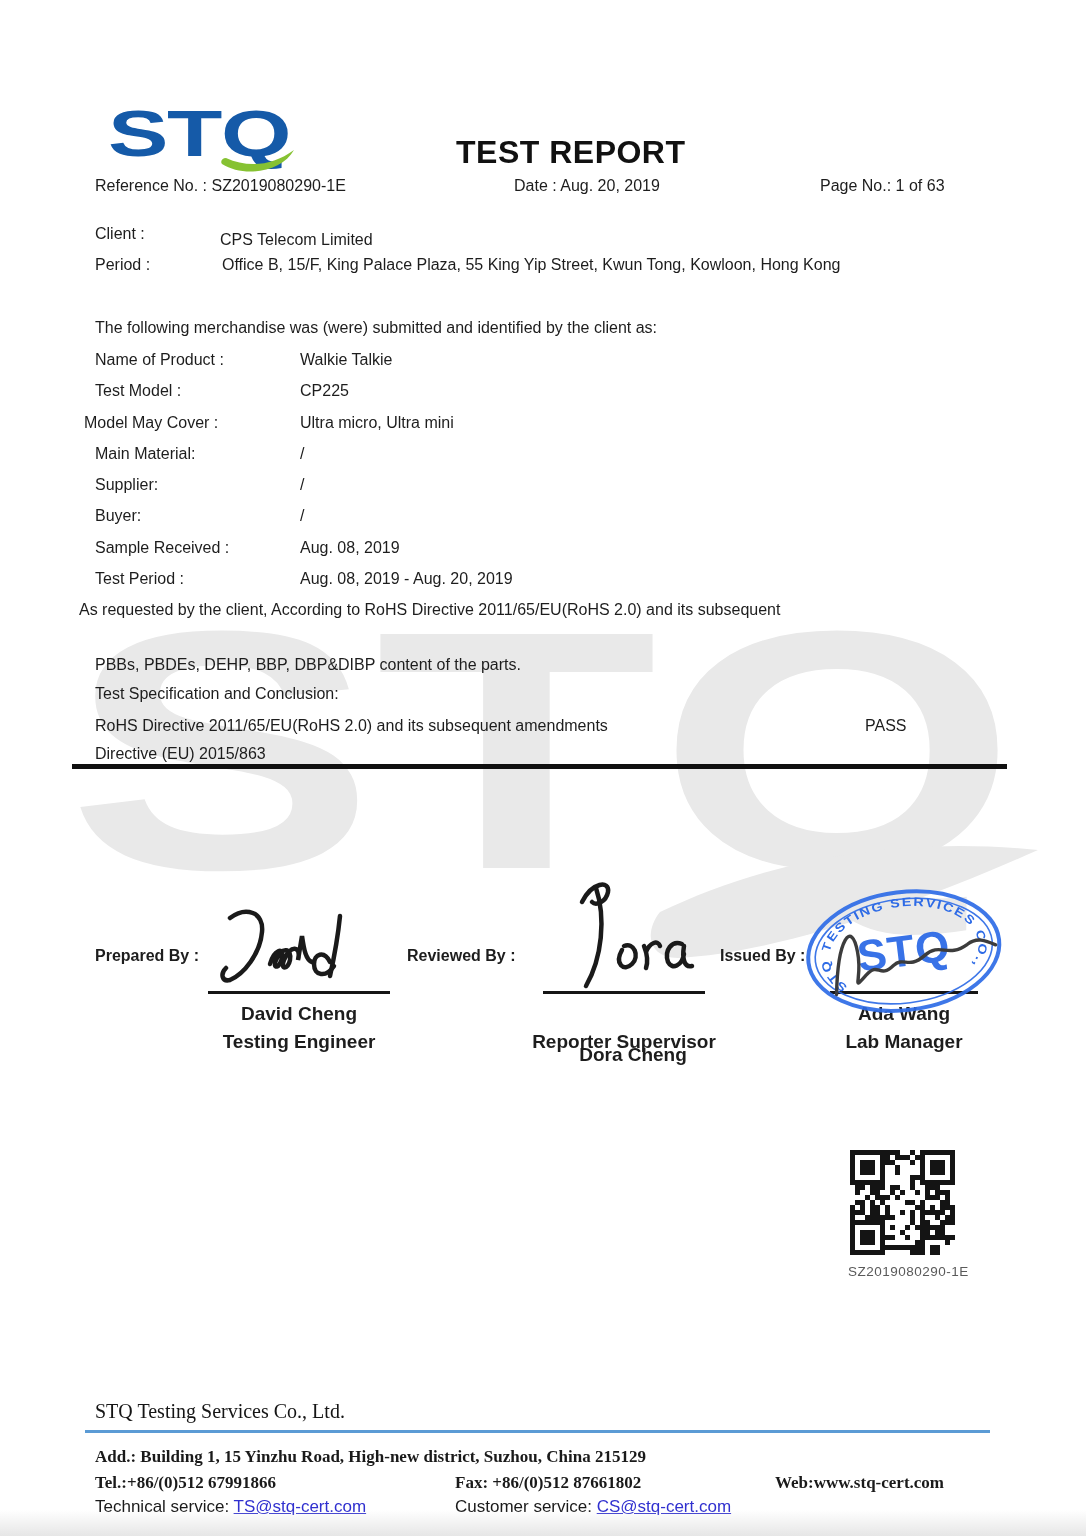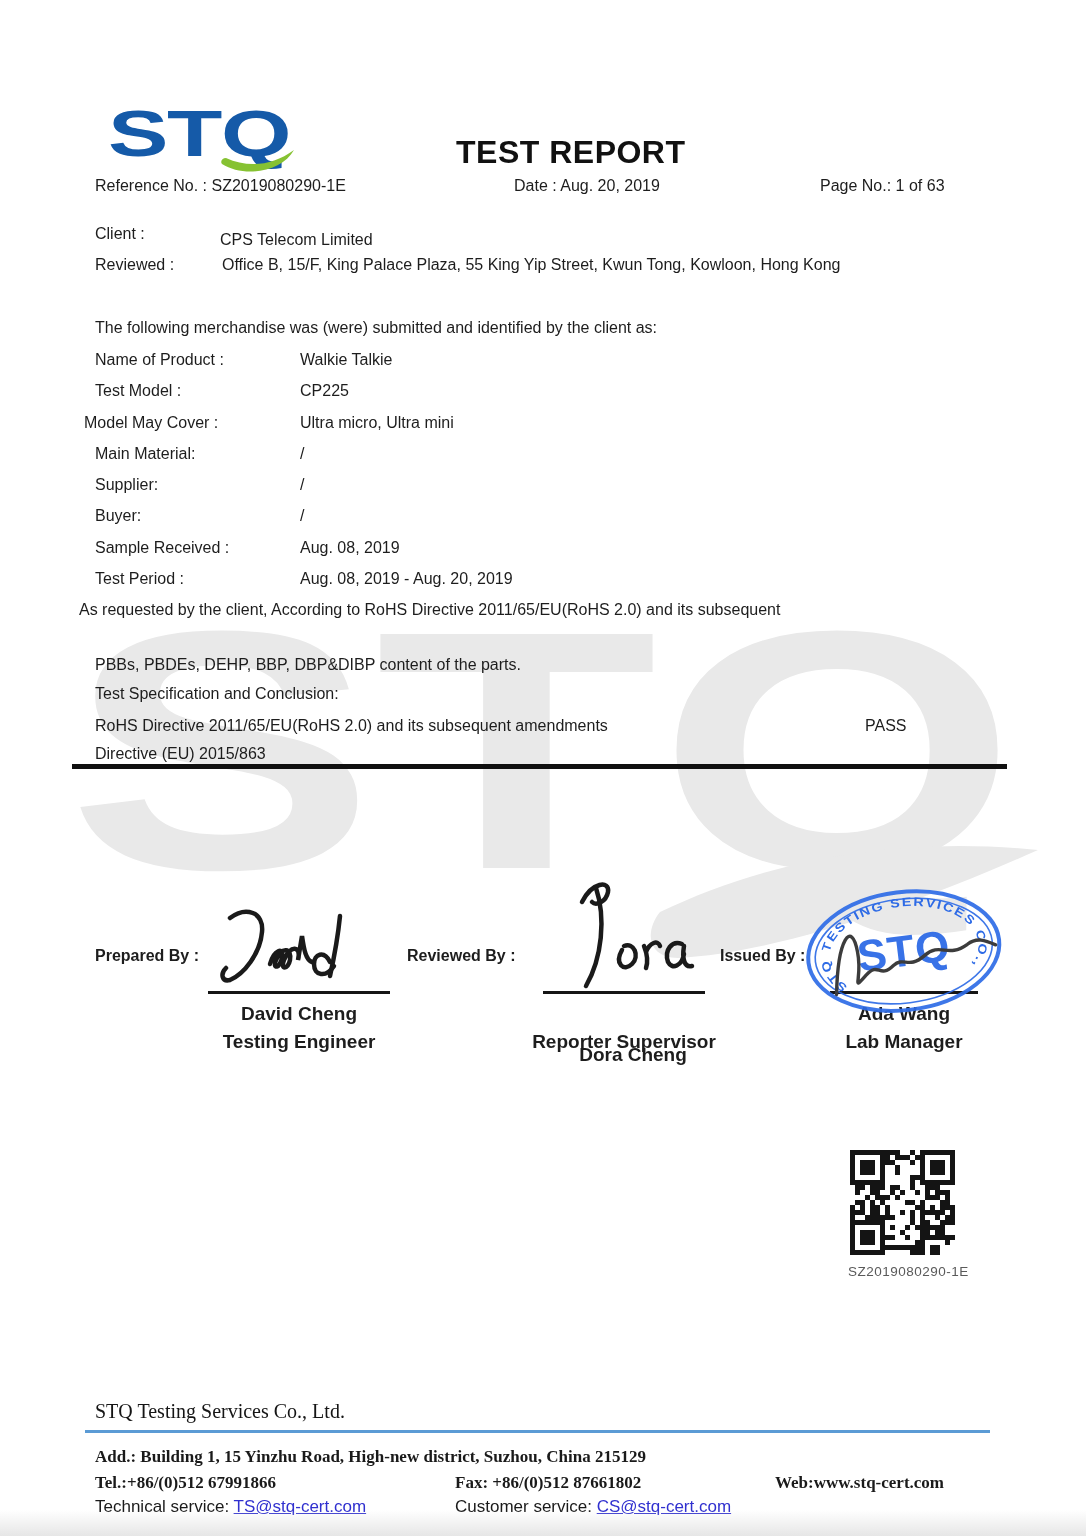--- a/index.html
+++ b/index.html
@@ -43,21 +43,21 @@
     <path fill="#86c232" d="M120,62 C142,72 166,70 188,54 C176,76 138,82 116,68 C114,66 116,62 120,62 Z"></path>
   </svg>
 
   <div class="abs title" style="left:456px;top:134px;">TEST REPORT</div>
   <div class="abs fs" style="left:95px;top:174px;">Reference No. : SZ2019080290-1E</div>
   <div class="abs fs" style="left:514px;top:174px;">Date : Aug. 20, 2019</div>
   <div class="abs fs" style="left:820px;top:174px;">Page No.: 1 of 63</div>
 
   <div class="abs fs" style="left:95px;top:222px;">Client :</div>
   <div class="abs fs" style="left:220px;top:222px;margin-top:6px;">CPS Telecom Limited</div>
-  <div class="abs fs" style="left:95px;top:253px;">Reviewed :</div>
+  <div class="abs fs" style="left:95px;top:253px;">Period :</div>
   <div class="abs fs" style="left:222px;top:253px;">Office B, 15/F, King Palace Plaza, 55 King Yip Street, Kwun Tong, Kowloon, Hong Kong</div>
 
   <div class="abs fs" style="left:95px;top:316px;">The following merchandise was (were) submitted and identified by the client as:</div>
 
   <div>
     <div class="abs fs" style="left:95px;top:348px;">Name of Product :</div>
     <div class="abs fs" style="left:300px;top:348px;">Walkie Talkie</div>
     <div class="abs fs" style="left:95px;top:379px;">Test Model :</div>
     <div class="abs fs" style="left:300px;top:379px;">CP225</div>
     <div class="abs fs" style="left:84px;top:411px;">Model May Cover :</div>

